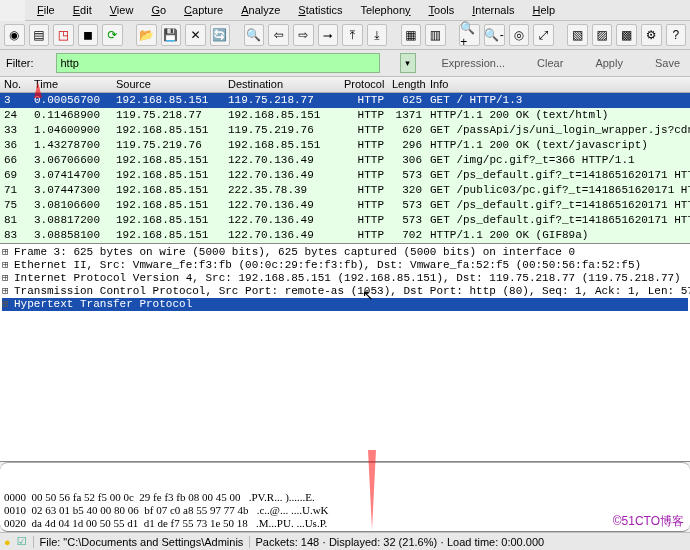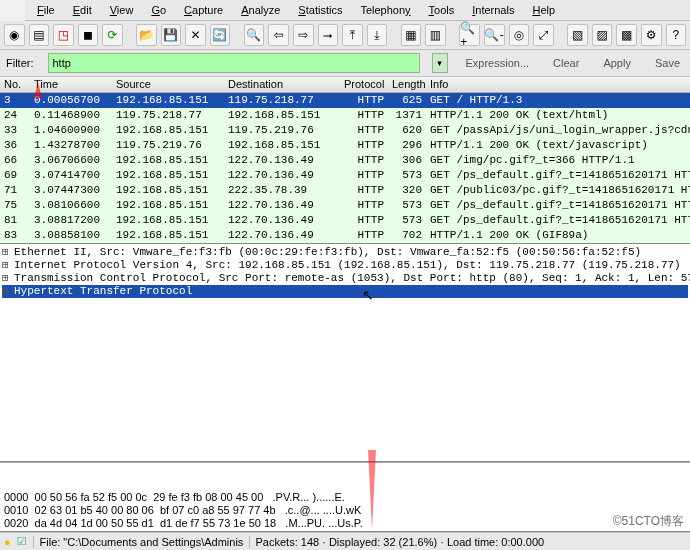--- a/index.html
+++ b/index.html
@@ -47,21 +47,21 @@
     justify-content: center;
     font-size: 12px;
   }
   .tsep { width: 6px; }
   .filterbar {
     display: flex;
     align-items: center;
     background: #e8e8e8;
     border-bottom: 1px solid #c0c0c0;
     padding: 3px 4px;
-    gap: 12px;
+    gap: 20px;
     justify-content: center;
   }
   .filterbar .lbl { padding: 0 2px; }
   .filter-input {
     flex: 1;
     background: #aaffaa;
     border: 1px solid #8db88d;
     padding: 2px 4px;
     font-family: inherit;
     font-size: 11px;
@@ -112,27 +112,28 @@
     flex: 1;
     overflow: hidden;
   }
   .dline { white-space: nowrap; }
   .dline .exp { display:inline-block; width:12px; color:#555;}
   .dline.sel { background:#1a4fb0; color:#fff; }
   .hexpane {
     background: #fff;
     border-top:1px solid #aaa;
     border-bottom: 1px solid #888;
-    font-family: Liberation Sans, sans-serif;
+    font-family: Liberation Serif, serif;
     font-size: 11px;
     line-height: 13px;
     padding: 2px 4px;
     white-space: pre;
     height: 70px;
     overflow: hidden;
+    border-radius: 8px;
   }
   .hexline {}
   .statusbar {
     display:flex;
     align-items:center;
     background:#e8e8e8;
     border-top:1px solid #c0c0c0;
     font-size:11px;
     padding:1px 4px;
     gap:6px;
@@ -148,21 +149,21 @@
   .cursor-pointer {
     position:absolute;
     left:362px; top:287px;
     font-size:14px;
     color:#000;
     pointer-events:none;
   }
   .watermark{
     position:absolute;
     right:6px; bottom:20px;
-    color:#737373;
+    color:#a21caf;
     font-size:12px;
   }
   .redarrow {
     position:absolute;
     width:0;height:0;
     border-left:4px solid transparent;
     border-right:4px solid transparent;
   }
 </style>
 </head>
@@ -325,20 +326,21 @@
         <div class="c-dst">122.70.136.49</div>
         <div class="c-proto">HTTP</div>
         <div class="c-len">702</div>
         <div class="c-info">HTTP/1.1 200 OK  (GIF89a)</div>
       </div>
     </div>
 </div>
 
 <div class="details">
   <div id="dlist">
+      <div class="dline"><span class="exp">⊞</span>Frame 3: 625 bytes on wire (5000 bits), 625 bytes captured (5000 bits) on interface 0</div>
       <div class="dline"><span class="exp">⊞</span>Ethernet II, Src: Vmware_fe:f3:fb (00:0c:29:fe:f3:fb), Dst: Vmware_fa:52:f5 (00:50:56:fa:52:f5)</div>
       <div class="dline"><span class="exp">⊞</span>Internet Protocol Version 4, Src: 192.168.85.151 (192.168.85.151), Dst: 119.75.218.77 (119.75.218.77)</div>
       <div class="dline"><span class="exp">⊞</span>Transmission Control Protocol, Src Port: remote-as (1053), Dst Port: http (80), Seq: 1, Ack: 1, Len: 571</div>
       <div class="dline sel"><span class="exp">⊞</span>Hypertext Transfer Protocol</div>
     </div>
 </div>
 
 <div class="hexpane">
   <div id="hlist"><div class="hexline">0000  00 50 56 fa 52 f5 00 0c  29 fe f3 fb 08 00 45 00   .PV.R... )......E.</div><div class="hexline">0010  02 63 01 b5 40 00 80 06  bf 07 c0 a8 55 97 77 4b   .c..@... ....U.wK</div><div class="hexline">0020  da 4d 04 1d 00 50 55 d1  d1 de f7 55 73 1e 50 18   .M...PU. ...Us.P.</div><div class="hexline">0030  ff ff 7e 18 00 00 47 45  54 20 2f 20 48 54 54 50   ..~...GE T / HTTP</div></div>
 </div>

